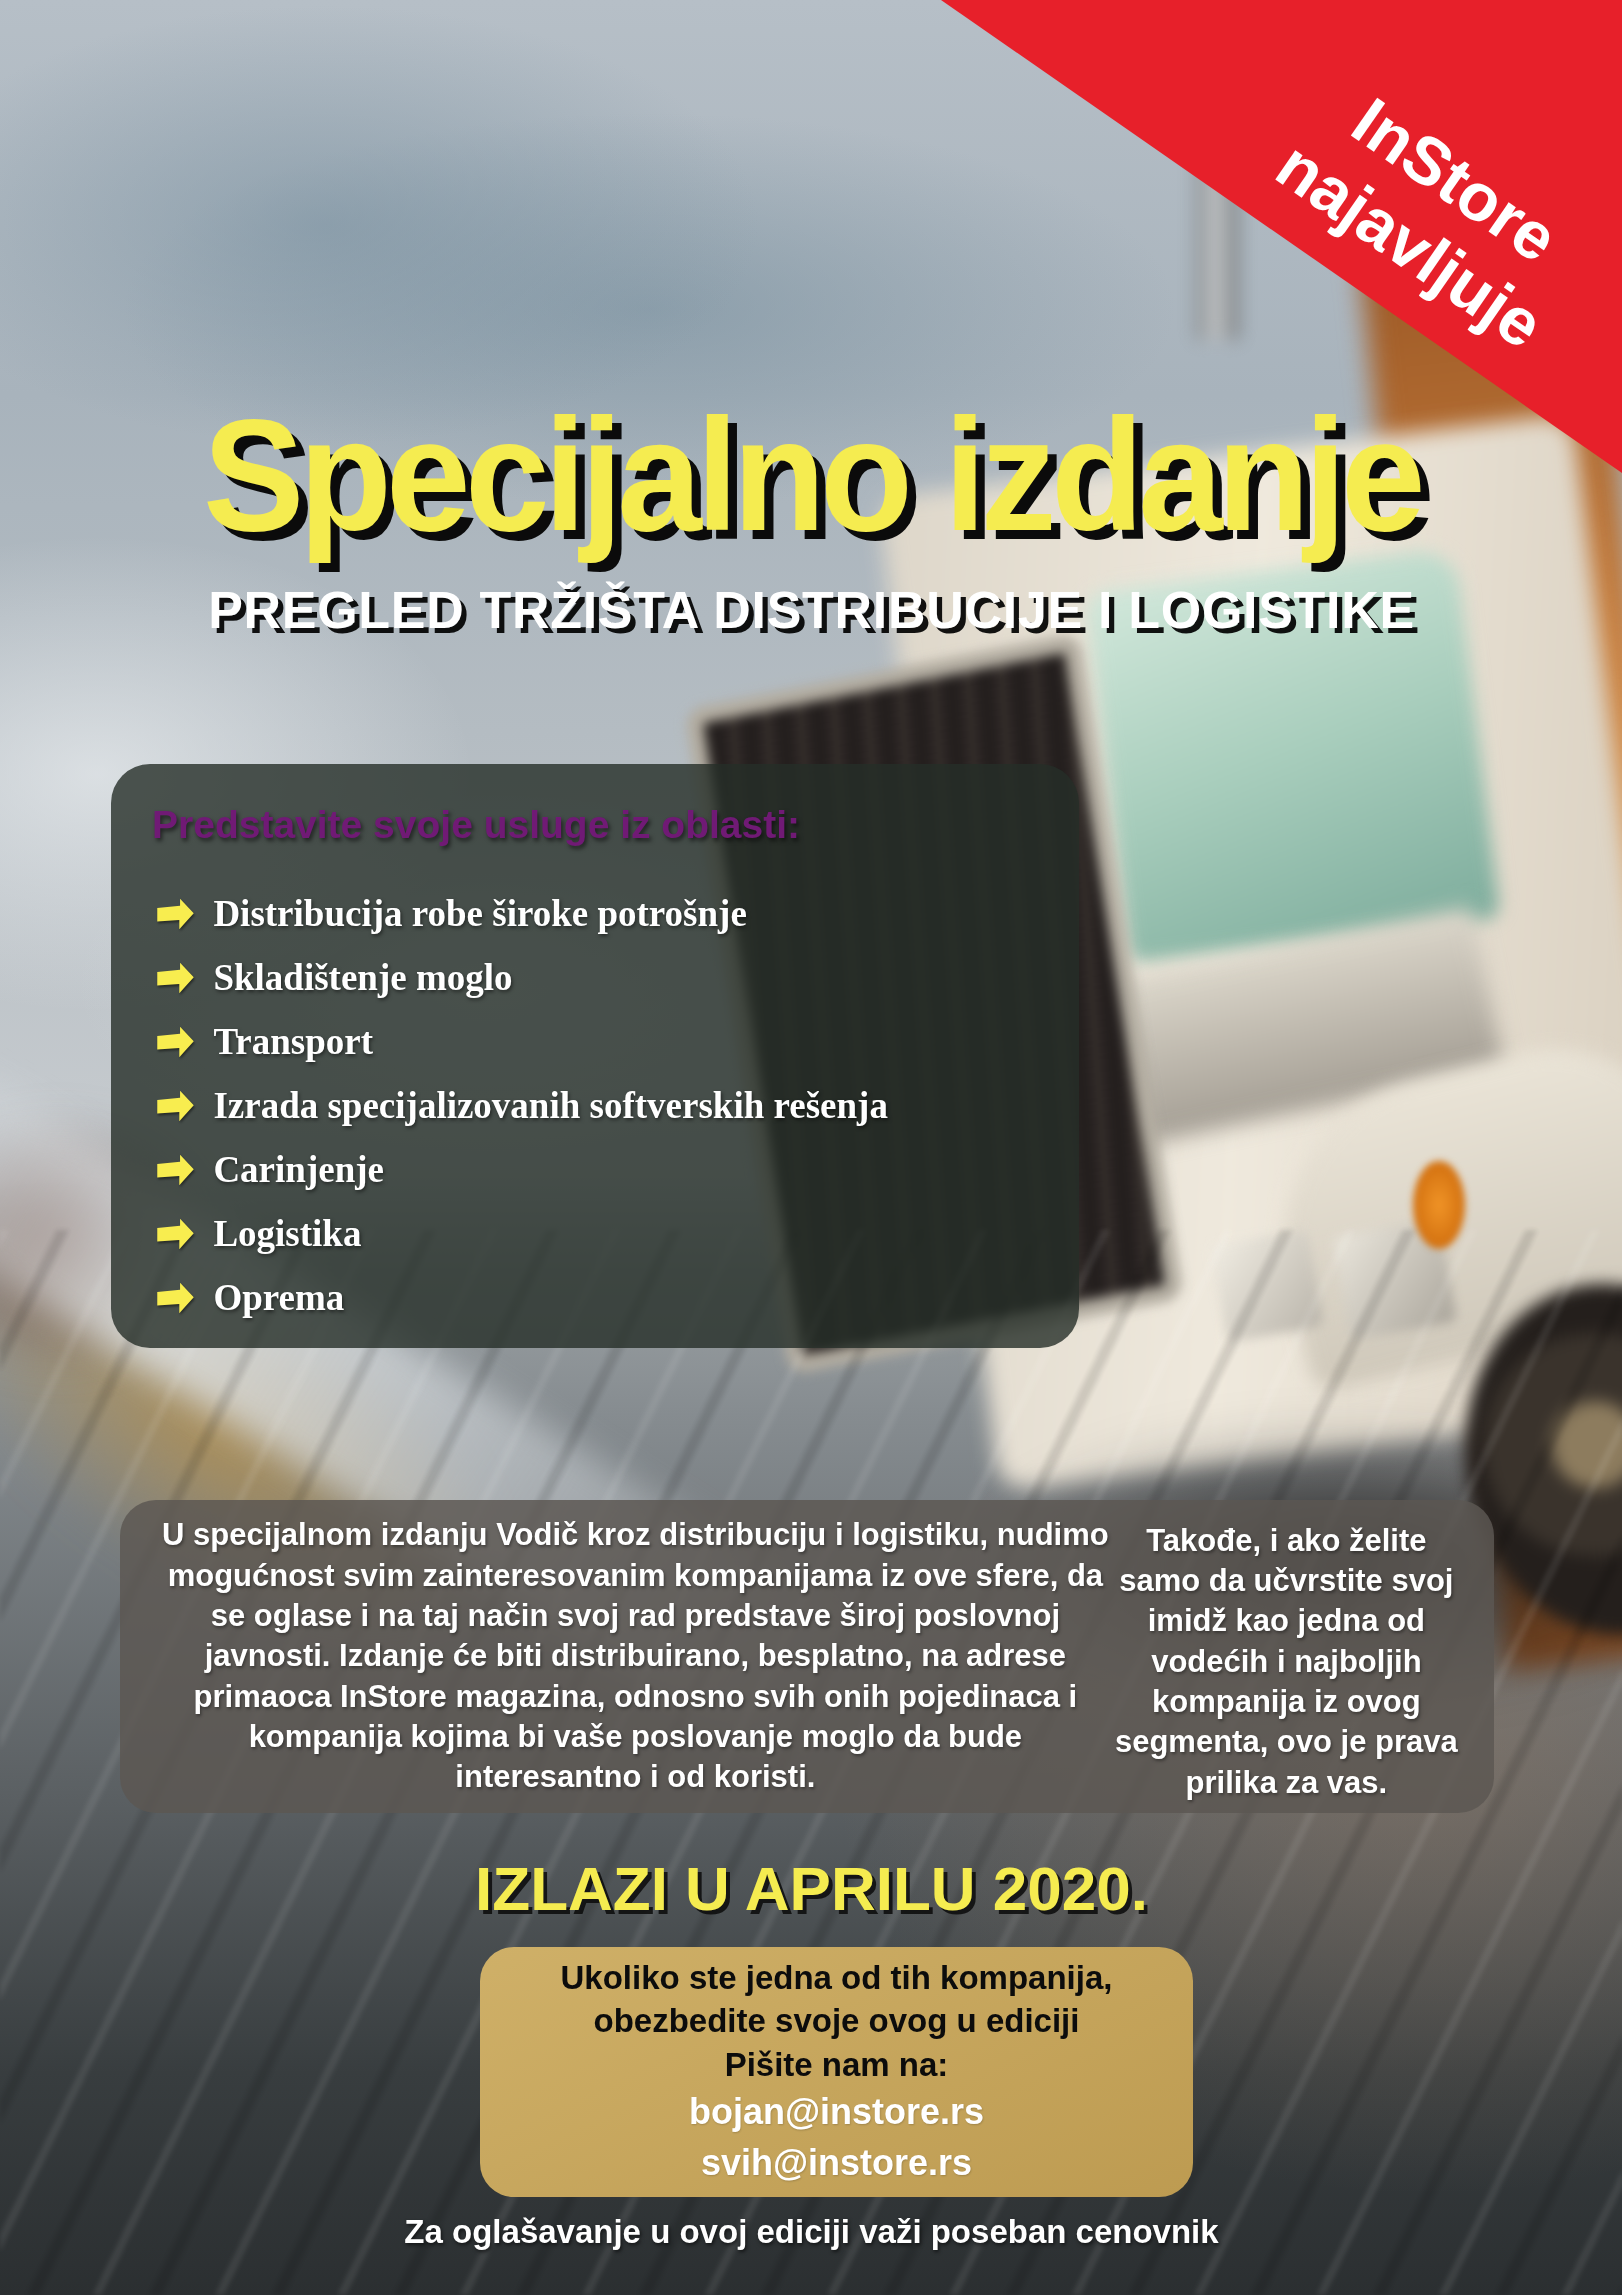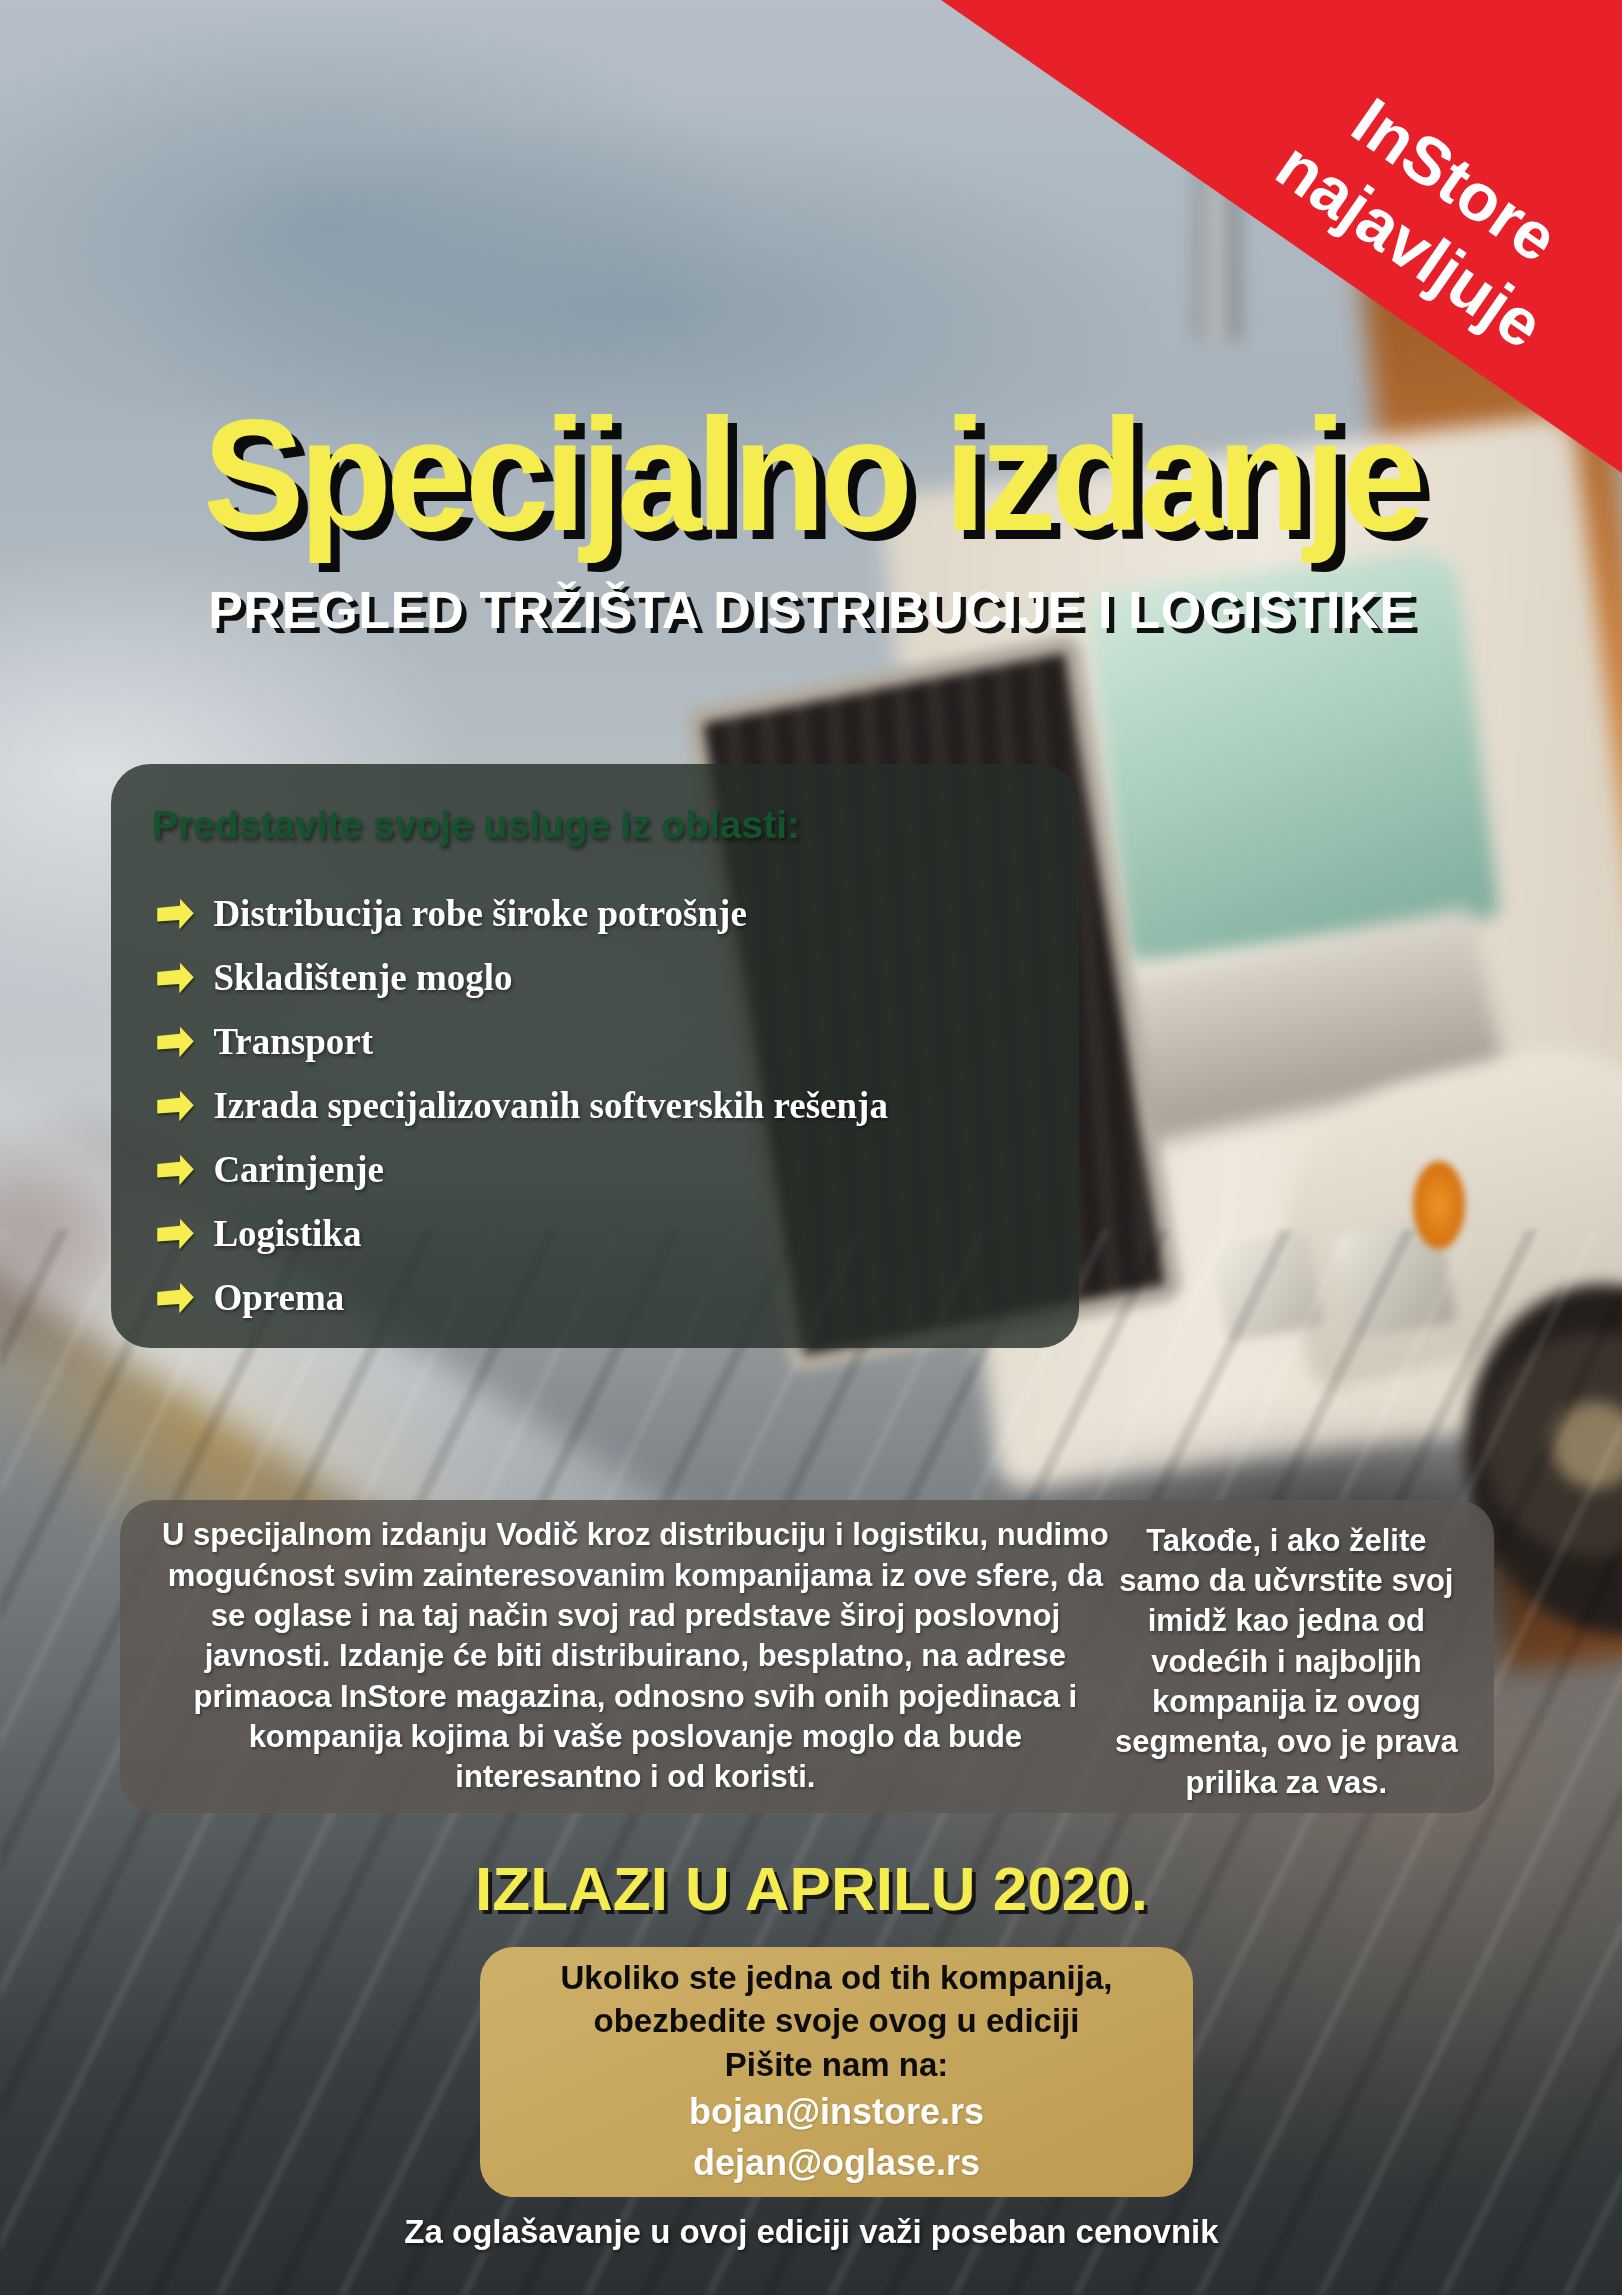--- a/index.html
+++ b/index.html
@@ -115,21 +115,21 @@
     text-align:center;font-size:52px;letter-spacing:0.7px;color:#ffffff;
     text-shadow:5.2px 5.2px 0 rgba(0,0,0,.92);
   }
   
   .services-panel{
     position:absolute;left:111px;top:764px;width:968px;height:584px;z-index:3;
     background:rgba(38,46,40,.8);border-radius:39px;
   }
   .svc-header{
     position:absolute;left:41px;top:39px;
-    color:#14532d;font-size:39px;text-shadow:2px 2.6px 4.6px rgba(0,0,0,.55);
+    color:#701a75;font-size:39px;text-shadow:2px 2.6px 4.6px rgba(0,0,0,.55);
   }
   .svc-list{
     position:absolute;left:41px;top:128px;right:26px;
     display:flex;flex-direction:column;gap:19.6px;
   }
   .svc-item{display:flex;align-items:center;gap:14.4px;color:#fff;font-size:37px;
     text-shadow:1.3px 2px 3.9px rgba(0,0,0,.5);line-height:1.2;font-family:Liberation Serif, serif;}
   .svc-item svg{flex:0 0 auto;width:47px;height:38px;filter:drop-shadow(1.3px 2px 1.3px rgba(0,0,0,.45));}
   
   .about-panel{
@@ -258,19 +258,19 @@
     <p>Takođe, i ako želite samo da učvrstite svoj imidž kao jedna od vodećih i najboljih kompanija iz ovog segmenta, ovo je prava prilika za vas.</p>
   </div>
 
   <div class="release" style="color:#F5EC50;">IZLAZI U APRILU 2020.</div>
 
   <div class="contact-panel">
     <div class="c-line">Ukoliko ste jedna od tih kompanija,</div>
     <div class="c-line">obezbedite svoje ovog u ediciji</div>
     <div class="c-line">Pišite nam na:</div>
     <a class="c-email" href="#">bojan@instore.rs</a>
-    <a class="c-email" href="#">dejan@oglase.rs</a>
+    <a class="c-email" href="#">svih@instore.rs</a>
   </div>
 
   <div class="footer">Za oglašavanje u ovoj ediciji važi poseban cenovnik</div>
 
 </div>
 
 
 </body></html>

